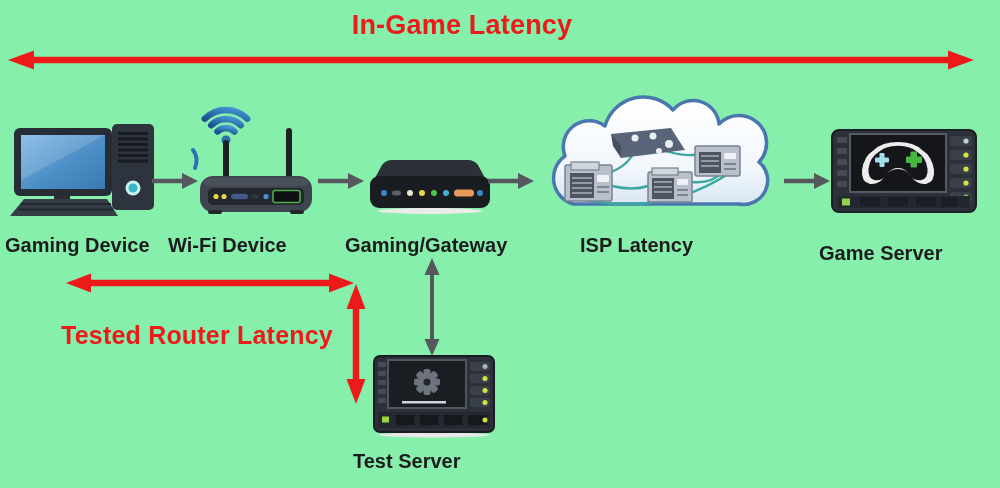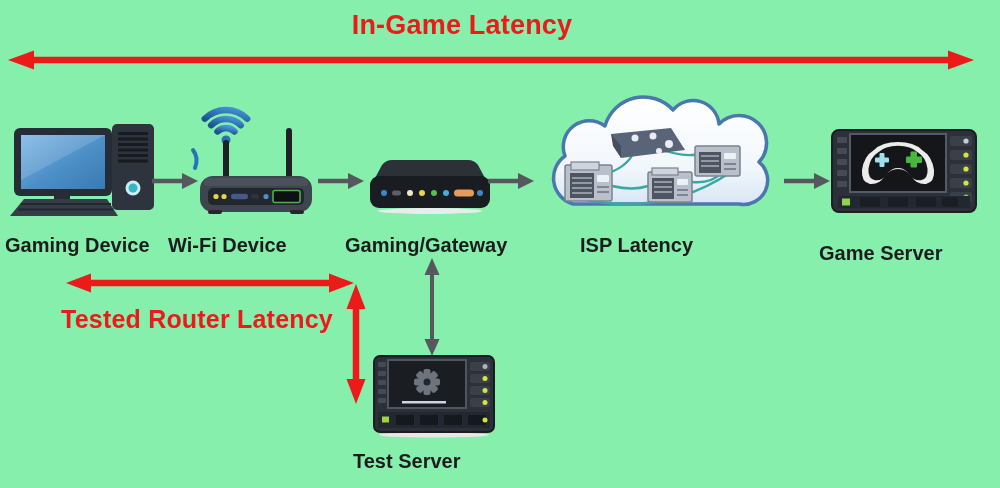--- a/index.html
+++ b/index.html
@@ -217,21 +217,21 @@
     <polygon class="rfill" points="0,11 25,1.5 25,20.5"></polygon>
     <polygon class="rfill" points="288,11 263,1.5 263,20.5"></polygon>
   </svg>
 
   <svg class="abs" style="left:345px;top:284px;" width="22" height="120" viewBox="0 0 22 120">
     <rect class="rfill" x="7.75" y="21" width="6.5" height="78"></rect>
     <polygon class="rfill" points="11,0 1.5,25 20.5,25"></polygon>
     <polygon class="rfill" points="11,120 1.5,95 20.5,95"></polygon>
   </svg>
 
-  <div class="red-title" style="left:57px;top:306px;width:280px;font-size:25px;">Tested Router Latency</div>
+  <div class="red-title" style="left:57px;top:322px;width:280px;font-size:25px;">Tested Router Latency</div>
 
   <svg class="abs" style="left:422px;top:258px;" width="20" height="98" viewBox="0 0 20 98">
     <rect class="gfill" x="8" y="15" width="4" height="68"></rect>
     <polygon class="gfill" points="10,0 2.5,17 17.5,17"></polygon>
     <polygon class="gfill" points="10,98 2.5,81 17.5,81"></polygon>
   </svg>
 
   <svg class="abs" style="left:372px;top:354px;" width="124" height="84" viewBox="0 0 124 84">
     <ellipse cx="62" cy="81" rx="55" ry="2.5" fill="#e7e7e7"></ellipse>
     <rect x="2" y="2" width="120" height="76" rx="6" fill="#2c3039" stroke="#191c21" stroke-width="2"></rect>

